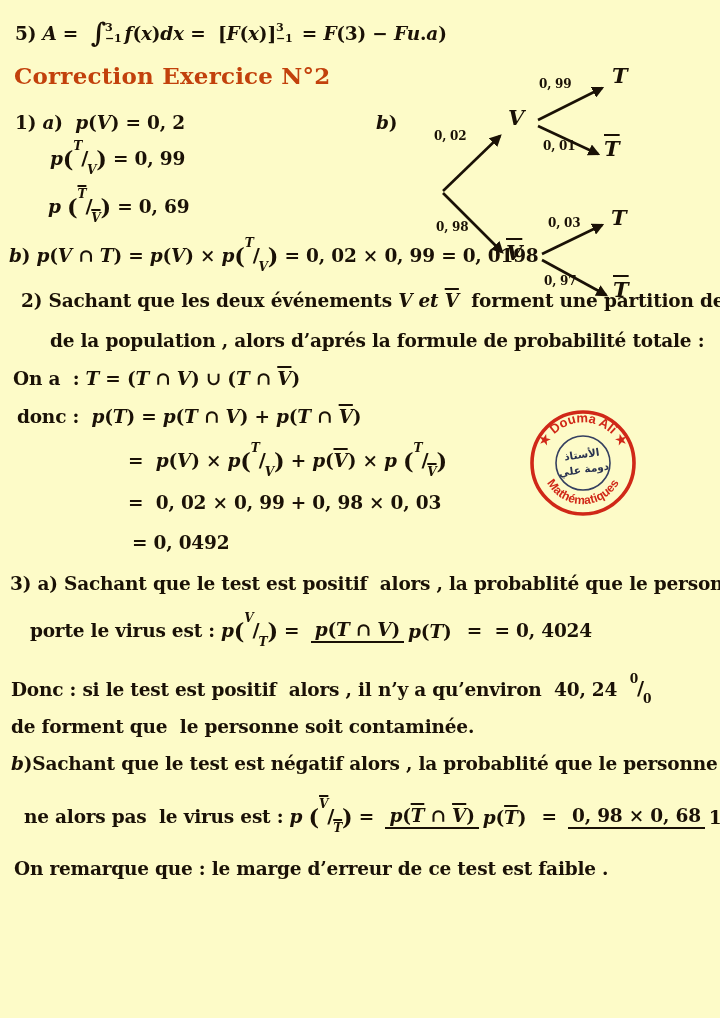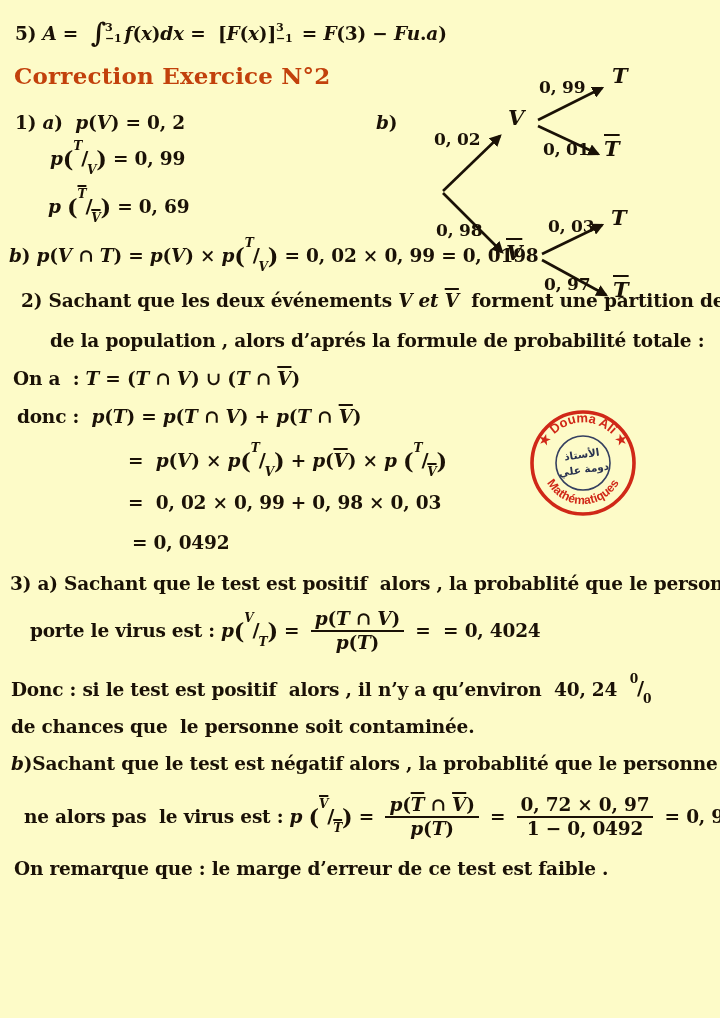--- a/index.html
+++ b/index.html
@@ -19,26 +19,26 @@
   .seg-x{white-space:pre}
   .seg-i{white-space:pre;font-style:italic}
   .seg-ov{white-space:pre;font-style:italic;text-decoration:overline;text-decoration-thickness:2px}
   .seg-big{font-size:1.45em;line-height:1;margin-right:-1px}
   .seg-ss{display:inline-flex;flex-direction:column;font-size:.6em;line-height:1.05;margin-right:3px;text-align:left}
   .seg-cond,.seg-sfrac{display:inline-flex;align-items:center}
   .sf-n{font-size:.66em;align-self:flex-start;margin-top:-.45em}
   .sf-s{font-size:1.05em;margin:0 -1px}
   .sf-d{font-size:.66em;align-self:flex-end;margin-bottom:-.45em}
   .paren{font-size:1.22em;font-weight:bold}
-  .seg-frac{display:inline-flex;flex-direction:column;align-items:center;margin:12px 5px;line-height:1.2}
+  .seg-frac{display:inline-flex;align-items:flex-end;margin:12px 5px;line-height:1.2}
   .fr-n{border-bottom:2.2px solid currentColor;padding:0 4px}
   .fr-d{padding:0 4px}
   .tree-svg{position:absolute;left:420px;top:58px}
   .tnode{position:absolute;font-size:21px;display:flex}
-  .tlabel{position:absolute;font-size:17px;letter-spacing:-0.2px}
+  .tlabel{position:absolute;font-size:12px;letter-spacing:-0.2px}
   .stamp{position:absolute;left:527px;top:407px;width:112px;height:112px}
 </style>
 </head>
 <body>
 
 <div class="heading">Correction  Exercice N°2</div>
 
 <div class="line" style="left:15px;top:20px">
     <span class="seg-x">5) </span>
     <span class="seg-i">A</span>
@@ -232,21 +232,21 @@
   </div>
 <div class="line" style="left:11px;top:677px">
     <span class="seg-x">Donc : si le test est positif  alors , il n’y a qu’environ  40, 24  </span>
     <span class="seg-sfrac">
       <span class="sf-n"><span class="seg-x">0</span></span>
       <span class="sf-s">/</span>
       <span class="sf-d"><span class="seg-x">0</span></span>
     </span>
   </div>
 <div class="line" style="left:11px;top:715px">
-    <span class="seg-x">de chances que  le personne soit contaminée.</span>
+    <span class="seg-x">de forment que  le personne soit contaminée.</span>
   </div>
 <div class="line" style="left:11px;top:752px">
     <span class="seg-i">b</span>
     <span class="seg-x">)Sachant que le test est négatif alors , la probablité que le personne</span>
   </div>
 <div class="line" style="left:24px;top:788px;height:58px">
     <span class="seg-x">ne alors pas  le virus est : </span>
     <span class="seg-i">p</span>
     <span class="seg-x"> </span>
     <span class="seg-cond">
@@ -256,21 +256,21 @@
       <span class="sf-d"><span class="seg-ov">T</span></span>
       <span class="paren">)</span>
     </span>
     <span class="seg-x"> = </span>
     <span class="seg-frac">
       <span class="fr-n"><span class="seg-i">p</span><span class="seg-x">(</span><span class="seg-ov">T</span><span class="seg-x"> ∩ </span><span class="seg-ov">V</span><span class="seg-x">)</span></span>
       <span class="fr-d"><span class="seg-i">p</span><span class="seg-x">(</span><span class="seg-ov">T</span><span class="seg-x">)</span></span>
     </span>
     <span class="seg-x"> = </span>
     <span class="seg-frac">
-      <span class="fr-n"><span class="seg-x">0, 72 × 0, 97</span></span>
+      <span class="fr-n"><span class="seg-x">0, 98 × 0, 68</span></span>
       <span class="fr-d"><span class="seg-x">1 − 0, 0492</span></span>
     </span>
     <span class="seg-x"> = 0, 999</span>
   </div>
 <div class="line" style="left:14px;top:857px">
     <span class="seg-x">On remarque que : le marge d’erreur de ce test est faible .</span>
   </div>
 
 <svg class="tree-svg" width="300" height="250">
   <defs>

